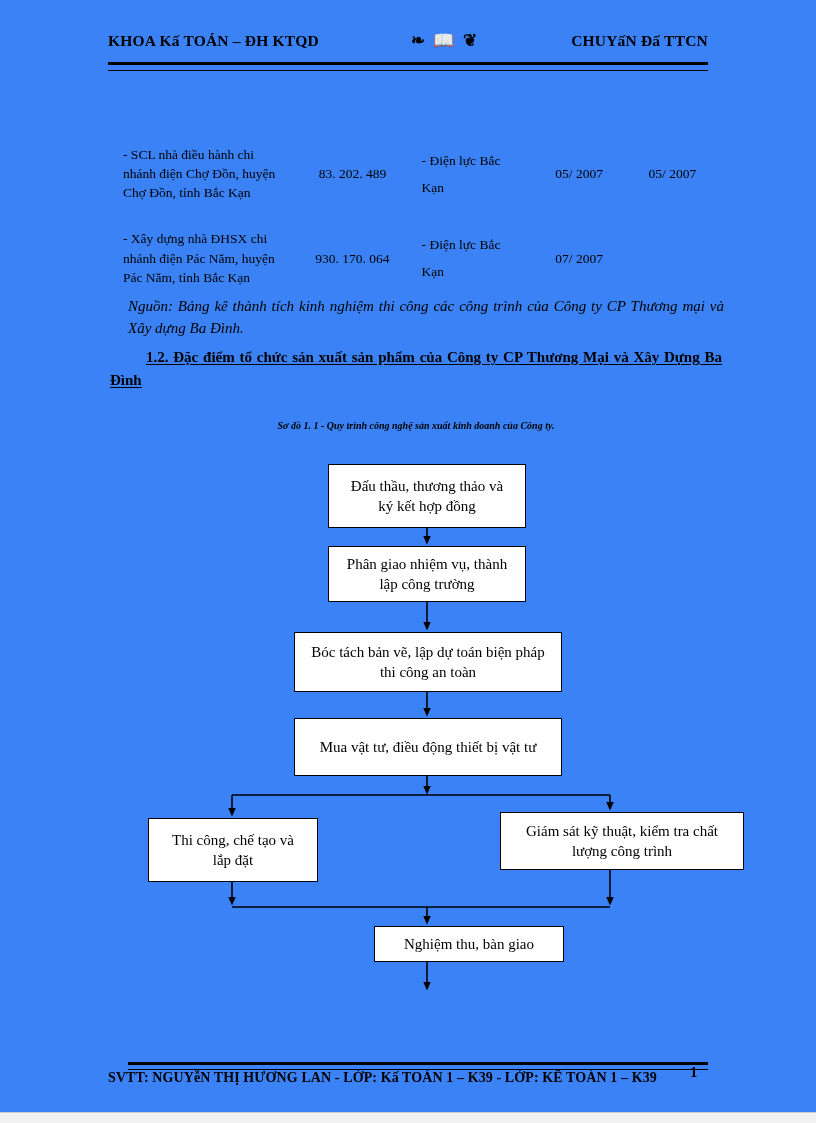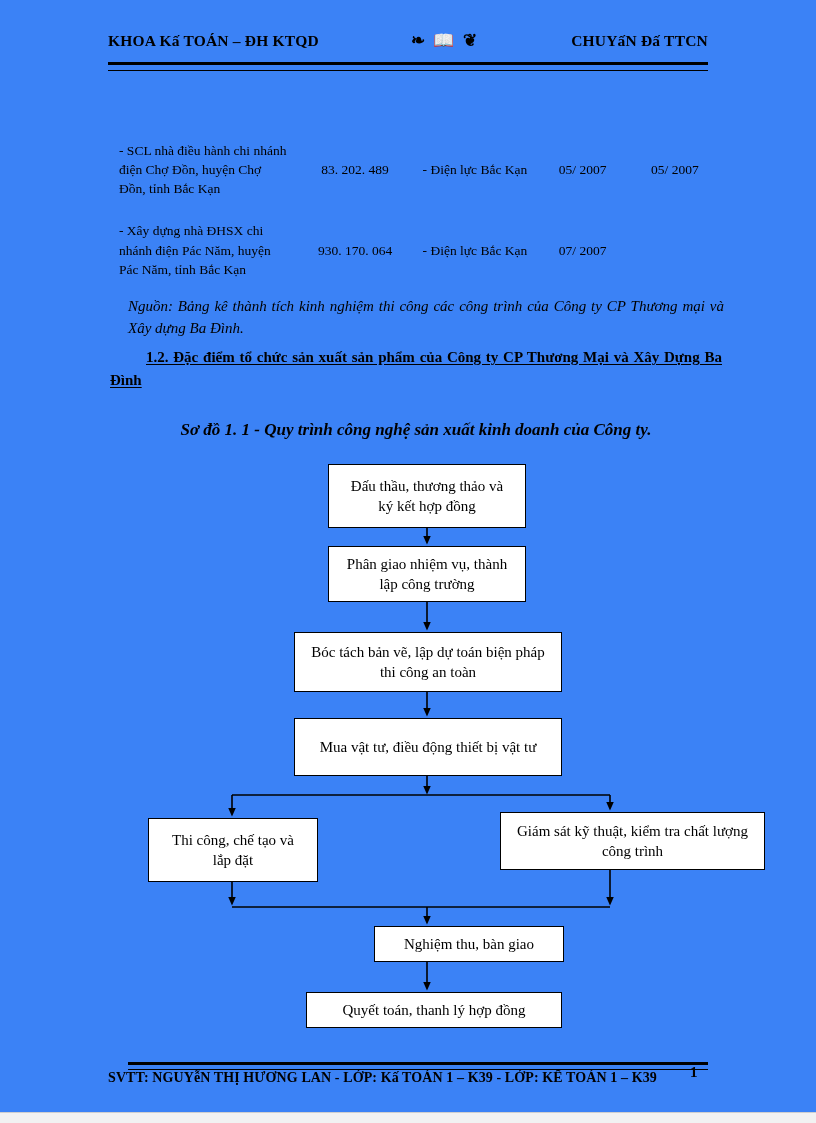--- a/index.html
+++ b/index.html
@@ -56,21 +56,21 @@
   .exp-table {
     position: absolute;
     left: 110px;
     top: 124px;
     width: 612px;
     border-collapse: collapse;
     font-size: 13.5px;
     line-height: 1.42;
   }
   .exp-table td {
-    border: 2px solid #3b82f6;
+    border: 6px solid #3b82f6;
     padding: 15px 7px 6px 7px;
     vertical-align: middle;
   }
   .col-desc   { width: 200px; vertical-align: top !important; }
   .col-value  { width: 122px; text-align: center; }
   .col-client { width: 125px; }
   .col-date1  { width: 88px; text-align: center; }
   .col-date2  { width: 88px; text-align: center; }
   .cell-spaced { line-height: 2.0; }
 
@@ -106,21 +106,21 @@
 
   
   .diagram-caption {
     position: absolute;
     left: 110px;
     top: 420px;
     width: 612px;
     text-align: center;
     font-weight: bold;
     font-style: italic;
-    font-size: 17px;
+    font-size: 10px;
   }
 
   
   .flow {
     position: absolute;
     left: 0;
     top: 0;
     width: 816px;
     height: 1123px;
     pointer-events: none;
@@ -136,21 +136,21 @@
     text-align: center;
     font-size: 15px;
     line-height: 1.35;
     padding: 4px 13px;
   }
   .n1 { left: 328px; top: 464px; width: 198px; height: 64px; }
   .n2 { left: 328px; top: 546px; width: 198px; height: 56px; }
   .n3 { left: 294px; top: 632px; width: 268px; height: 60px; }
   .n4 { left: 294px; top: 718px; width: 268px; height: 58px; }
   .n5 { left: 148px; top: 818px; width: 170px; height: 64px; }
-  .n6 { left: 500px; top: 812px; width: 265px; height: 58px; }
+  .n6 { left: 500px; top: 812px; width: 244px; height: 58px; }
   .n7 { left: 334px; top: 926px; width: 190px; height: 36px; margin-left: 40px; }
   .n8 { left: 306px; top: 992px; width: 256px; height: 36px; }
 
   
   .footer-rule {
     position: absolute;
     left: 128px;
     top: 1062px;
     width: 580px;
     height: 4px;
@@ -247,20 +247,19 @@
     </g>
   </svg>
 
   <div class="node n1">Đấu thầu, thương thảo và ký kết hợp đồng</div>
   <div class="node n2">Phân giao nhiệm vụ, thành lập công trường</div>
   <div class="node n3">Bóc tách bản vẽ, lập dự toán biện pháp thi công an toàn</div>
   <div class="node n4">Mua vật tư, điều động thiết bị vật tư</div>
   <div class="node n5">Thi công, chế tạo và lắp đặt</div>
   <div class="node n6">Giám sát kỹ thuật, kiểm tra chất lượng công trình</div>
   <div class="node n7">Nghiệm thu, bàn giao</div>
-  <div class="node n8">Quyết toán, thanh lý hợp đồng</div>
 
   <div class="footer-rule"></div>
   <div class="footer-text">SVTT:  NGUYễN THỊ HƯƠNG LAN - LỚP: Kấ TOÁN 1 – K39 - LỚP: KẾ TOÁN 1 – K39</div>
   <div class="page-number">1</div>
   <div class="bottom-edge"></div>
 
 </div>
 
 </body></html>

